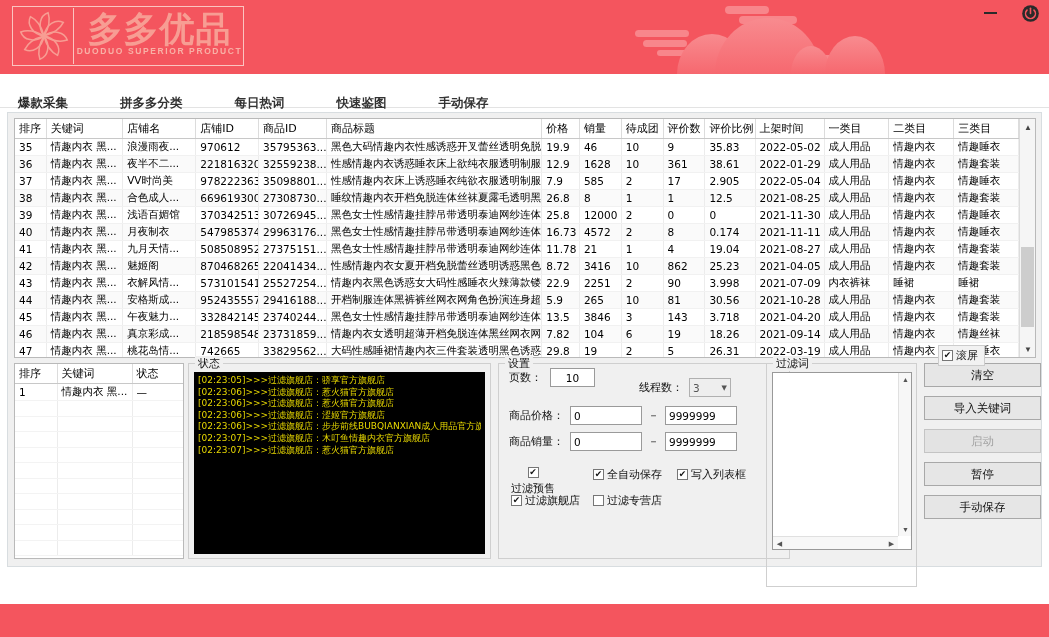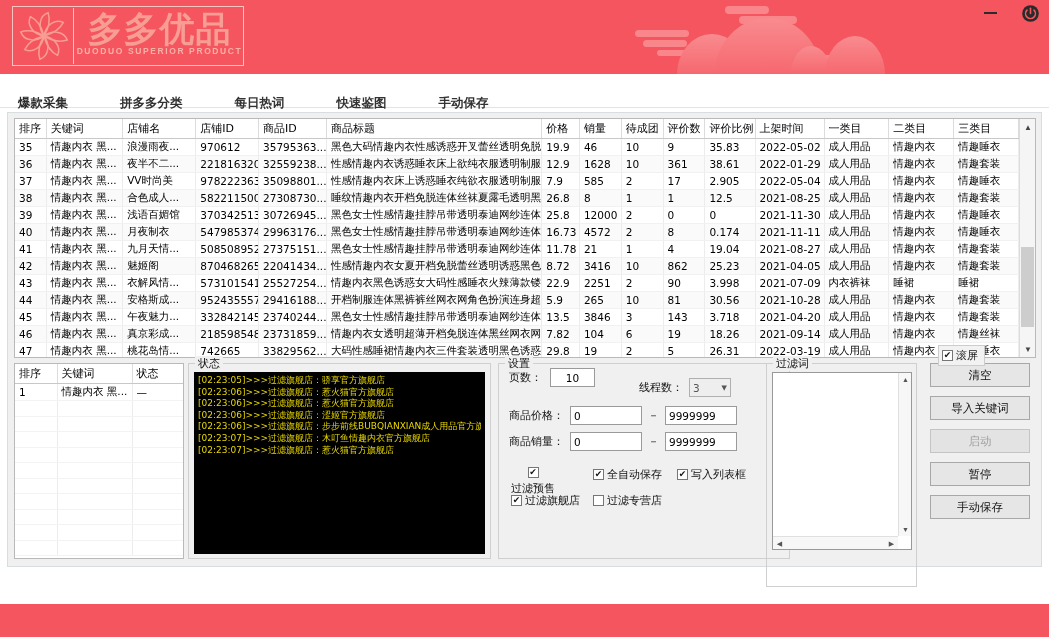--- a/index.html
+++ b/index.html
@@ -258,21 +258,21 @@
     position: absolute; left: 5px; top: 8px;
     width: 140px; height: 178px;
     background: #ffffff; border: 1px solid #999;
   }
   .fb-vs { position: absolute; right: 0; top: 0; width: 13px; bottom: 13px; background: #f7f7f7; border-left: 1px solid #e0e0e0; }
   .fb-hs { position: absolute; left: 0; bottom: 0; height: 13px; right: 13px; background: #f7f7f7; border-top: 1px solid #e0e0e0; }
   .arw { position: absolute; font-size: 7px; color: #555; display: flex; align-items: center; justify-content: center; }
 
   .btn-panel { position: absolute; left: 916px; top: 250px; width: 112px; height: 196px; }
   .btn {
-    width: 100px; height: 24px; margin: 0 auto 9px auto;
+    width: 117px; height: 24px; margin: 0 auto 9px auto;
     display: flex; align-items: center; justify-content: center;
     background: #e6e6e6; border: 1px solid #a8a8a8;
     font-size: 11.5px; color: #111; cursor: pointer;
     font-family: "DejaVu Sans", sans-serif;
   }
   .btn.disabled { color: #a0a0a0; background: #e3e3e3; border-color: #c4c4c4; cursor: default; }
 
   
   .footer {
     position: absolute; left: 0; bottom: 0;
@@ -435,21 +435,21 @@
                 <td>2.905</td>
                 <td>2022-05-04</td>
                 <td>成人用品</td>
                 <td>情趣内衣</td>
                 <td>情趣睡衣</td>
               </tr>
               <tr>
                 <td>38</td>
                 <td>情趣内衣 黑...</td>
                 <td>合色成人...</td>
-                <td>582211500</td>
+                <td>669619300</td>
                 <td>27308730...</td>
                 <td>睡纹情趣内衣开档免脱连体丝袜夏露毛透明黑丝网...</td>
                 <td>26.8</td>
                 <td>8</td>
                 <td>1</td>
                 <td>1</td>
                 <td>12.5</td>
                 <td>2021-08-25</td>
                 <td>成人用品</td>
                 <td>情趣内衣</td>

